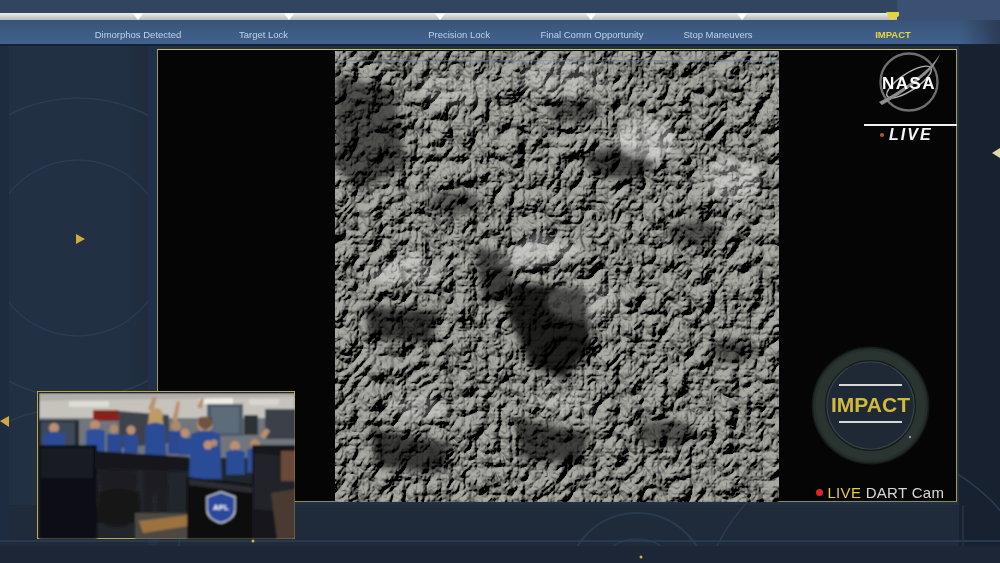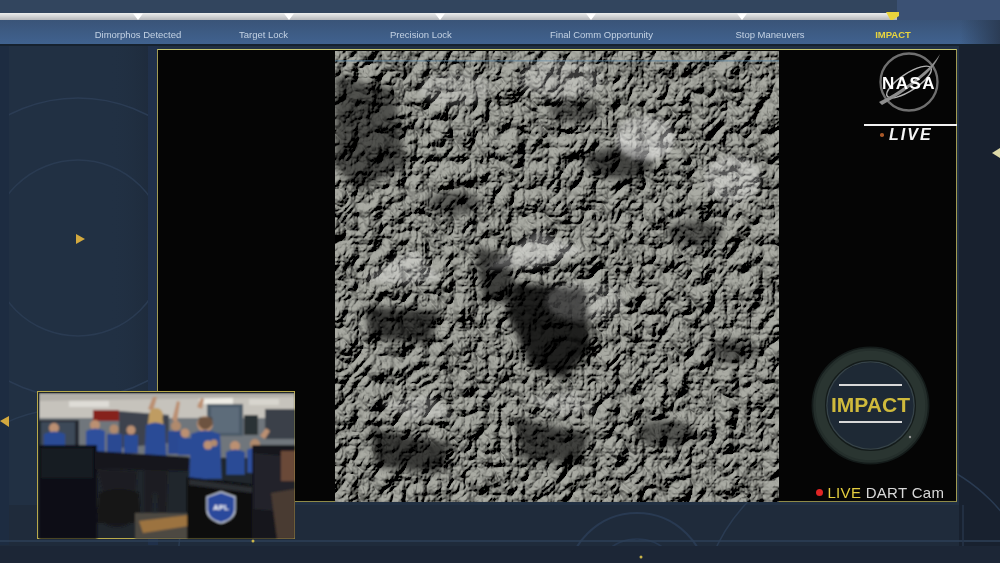--- a/index.html
+++ b/index.html
@@ -54,23 +54,23 @@
     </g>
     <path d="M886 0 L899 0 L899 4 L891 9 Z" fill="#e8d33c"></path>
   </svg>
 
   <div class="abs" style="left:0;top:20px;width:1000px;height:24px;background:linear-gradient(#3a5478,#40628f);"></div>
   <div class="abs" style="left:960px;top:20px;width:40px;height:24px;background:linear-gradient(90deg,rgba(38,53,74,0) 0%,#2b3c55 100%);"></div>
   <div class="abs" style="left:0;top:44px;width:1000px;height:2px;background:#16222f;"></div>
   <div class="abs" style="left:0;top:29px;width:1000px;height:13px;font-size:9.5px;color:#c3d2e4;">
     <span class="abs" style="left:88px;width:100px;text-align:center;">Dimorphos Detected</span>
     <span class="abs" style="left:239px;width:100px;">Target Lock</span>
-    <span class="abs" style="left:390px;width:100px;text-align:left;">Precision Lock</span>
-    <span class="abs" style="left:550px;width:120px;text-align:left;">Final Comm Opportunity</span>
-    <span class="abs" style="left:720px;width:100px;text-align:center;">Stop Maneuvers</span>
+    <span class="abs" style="left:390px;width:100px;text-align:right;">Precision Lock</span>
+    <span class="abs" style="left:532px;width:120px;text-align:center;">Final Comm Opportunity</span>
+    <span class="abs" style="left:668px;width:100px;text-align:center;">Stop Maneuvers</span>
     <span class="abs" style="left:843px;width:100px;text-align:center;color:#e9d53e;font-weight:bold;">IMPACT</span>
   </div>
 
   <div class="abs" style="left:157px;top:49px;width:800px;height:453px;background:#050505;border:1.5px solid #a09a52;border-top-color:#c2c46e;border-bottom-color:#8e8a48;box-sizing:border-box;"></div>
 
   <svg class="abs" style="left:335px;top:51px;" width="444" height="451" viewBox="0 0 444 451">
     <defs>
       <filter id="rock" x="0" y="0" width="100%" height="100%">
         <feTurbulence type="turbulence" baseFrequency="0.042 0.036" numOctaves="4" seed="5" result="b"></feTurbulence>
         <feDiffuseLighting in="b" surfaceScale="10" diffuseConstant="1.0" lighting-color="#b6b7b0" result="lit">

